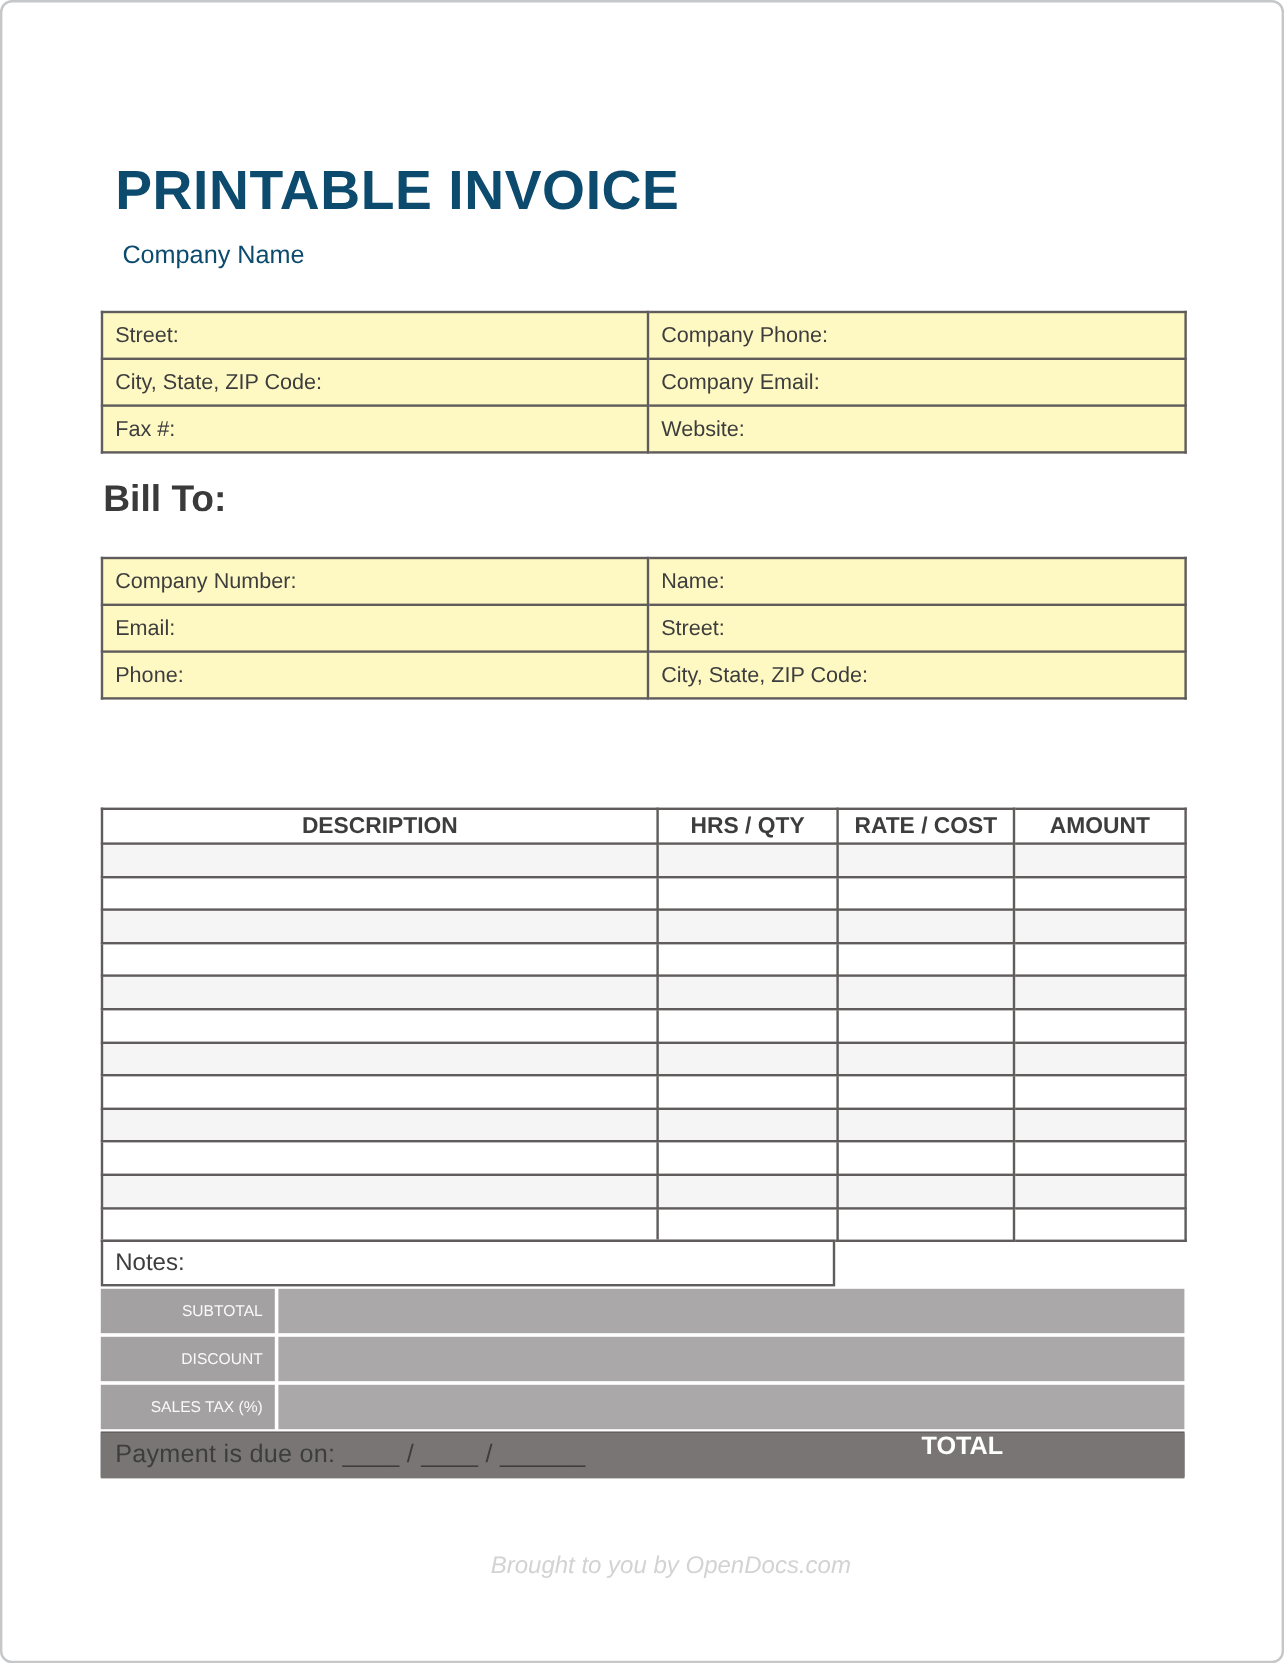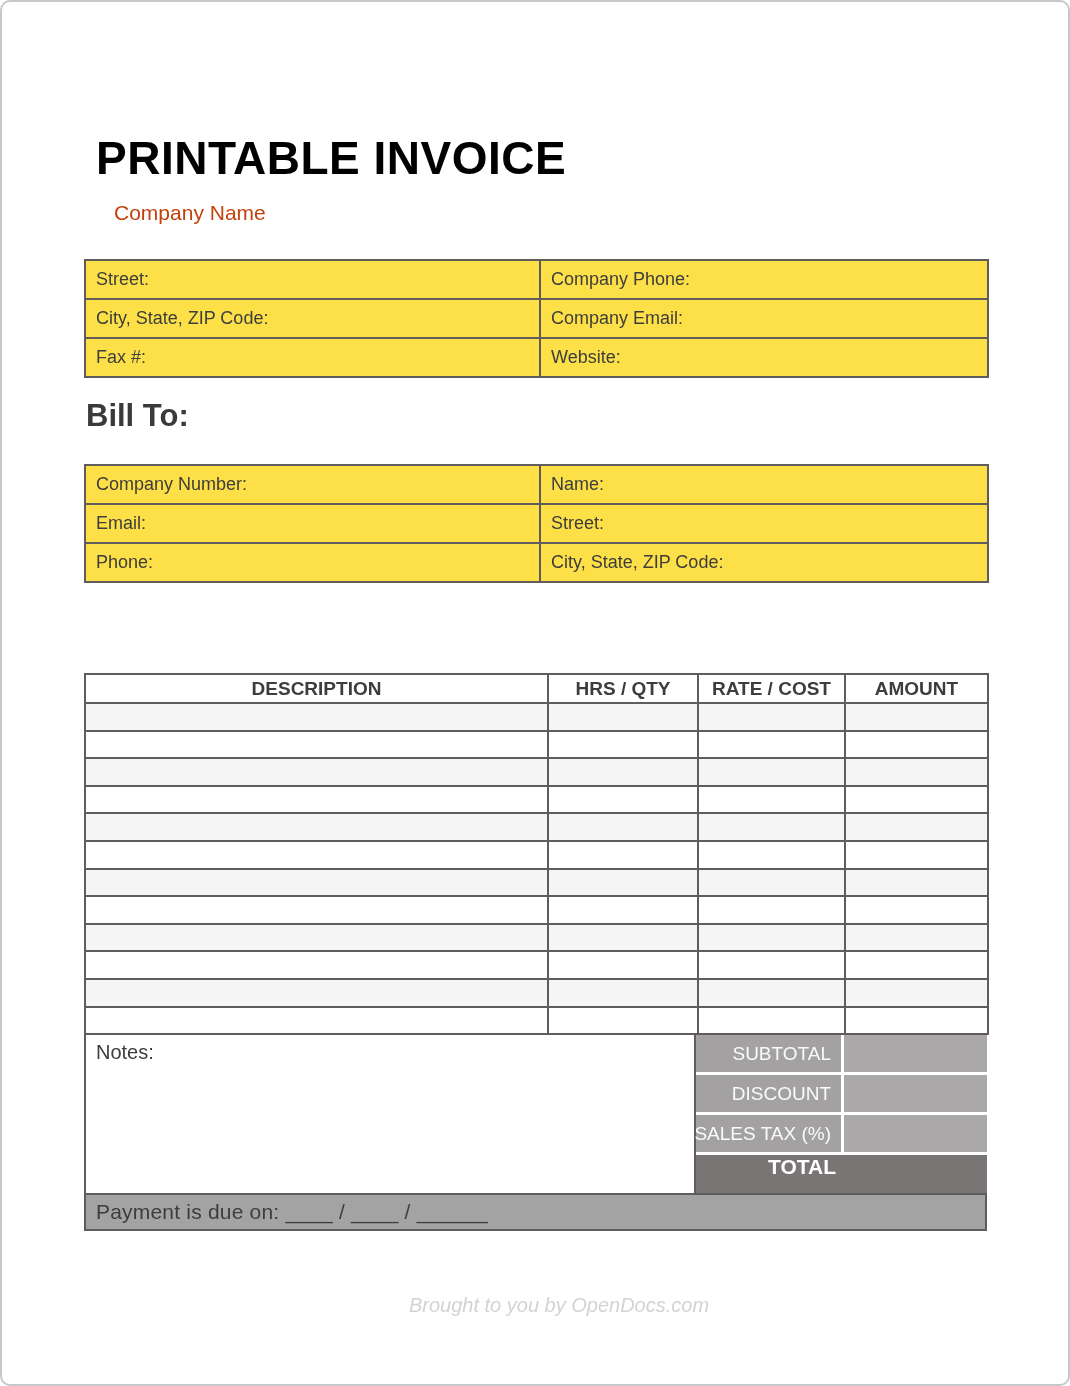--- a/index.html
+++ b/index.html
@@ -9,38 +9,38 @@
     --sum-label:#a3a1a1;
     --sum-value:#aaa8a8;
     --total-bg:#7a7575;
     --footer:#d3d3d3;
     --frame:#c5c7c9;
   }
   *{box-sizing:border-box;margin:0;padding:0;}
   html,body{width:1070px;height:1386px;background:#fff;
     font-family:"Liberation Sans","DejaVu Sans",sans-serif;color:var(--text);}
   .page{position:absolute;inset:0;border:2px solid var(--frame);border-radius:10px;background:#fff;overflow:hidden;}
-  .title{position:absolute;left:94px;top:129px;font-size:46px;font-weight:800;letter-spacing:.5px;color:#000000;}
-  .company-name{position:absolute;left:112px;top:199px;font-size:21px;color:#c2410c;}
+  .title{position:absolute;left:94px;top:129px;font-size:46px;font-weight:800;letter-spacing:.5px;color:#0c4a6e;}
+  .company-name{position:absolute;left:100px;top:199px;font-size:21px;color:#0c4a6e;}
   table.info{position:absolute;left:82px;width:903px;border-collapse:collapse;table-layout:fixed;}
-  table.info td{border:2px solid var(--line);height:39px;padding:2px 8px 2px 10px;font-size:18px;vertical-align:middle;background:#fde047;}
+  table.info td{border:2px solid var(--line);height:39px;padding:2px 8px 2px 10px;font-size:18px;vertical-align:middle;background:#fef9c3;}
   #company-info{top:257px;}
   #bill-info{top:462px;}
   .section-heading{position:absolute;left:84px;top:396px;font-size:31px;font-weight:800;color:#3a3a3a;}
   .main-block{position:absolute;left:82px;top:671px;width:903px;}
   table.items{width:100%;border-collapse:collapse;table-layout:fixed;border-radius:27px;}
   table.items th{border:2px solid var(--line);height:29px;font-size:19px;font-weight:700;text-align:center;background:#fff;color:#3d3d3d;}
   table.items td{border:2px solid var(--line);height:27.6px;background:#fff;}
   table.items tbody tr:nth-child(odd) td{background:var(--row-alt);}
   col.c-desc{width:463px;} col.c-qty{width:150px;} col.c-rate{width:147px;} col.c-amt{width:143px;}
-  .bottom{display:flex;margin-top:-2px;height:162px;}
+  .bottom{display:flex;margin-top:-2px;height:162px;flex-direction:column;}
   .notes{width:612px;border:2px solid var(--line);background:#fff;padding:6px 10px;font-size:20px;}
   .summary{flex:1;display:flex;flex-direction:column;padding-top:2px;}
   .sum-row{display:flex;height:37px;margin-bottom:3px;gap:3px;}
-  .sum-label{width:145px;background:var(--sum-label);color:#fafafa;font-size:19px;
+  .sum-label{width:145px;background:var(--sum-label);color:#fafafa;font-size:13px;
     display:flex;align-items:center;justify-content:flex-end;padding-right:10px;white-space:nowrap;}
   .sum-value{flex:1;background:var(--sum-value);}
   .total-row{height:38px;background:var(--total-bg);color:#fff;font-weight:700;font-size:21px;
     display:flex;justify-content:flex-end;padding-right:151px;}
   .payment{margin-top:-2px;border:2px solid var(--line);height:38px;display:flex;align-items:center;
     padding-left:10px;font-size:21px;background:#a3a3a3;letter-spacing:.2px;}
   .footer{position:absolute;left:0;right:0;top:1292px;text-align:center;font-size:20px;font-style:italic;color:var(--footer);padding-left:48px;}
 </style>
 </head>
 <body>

